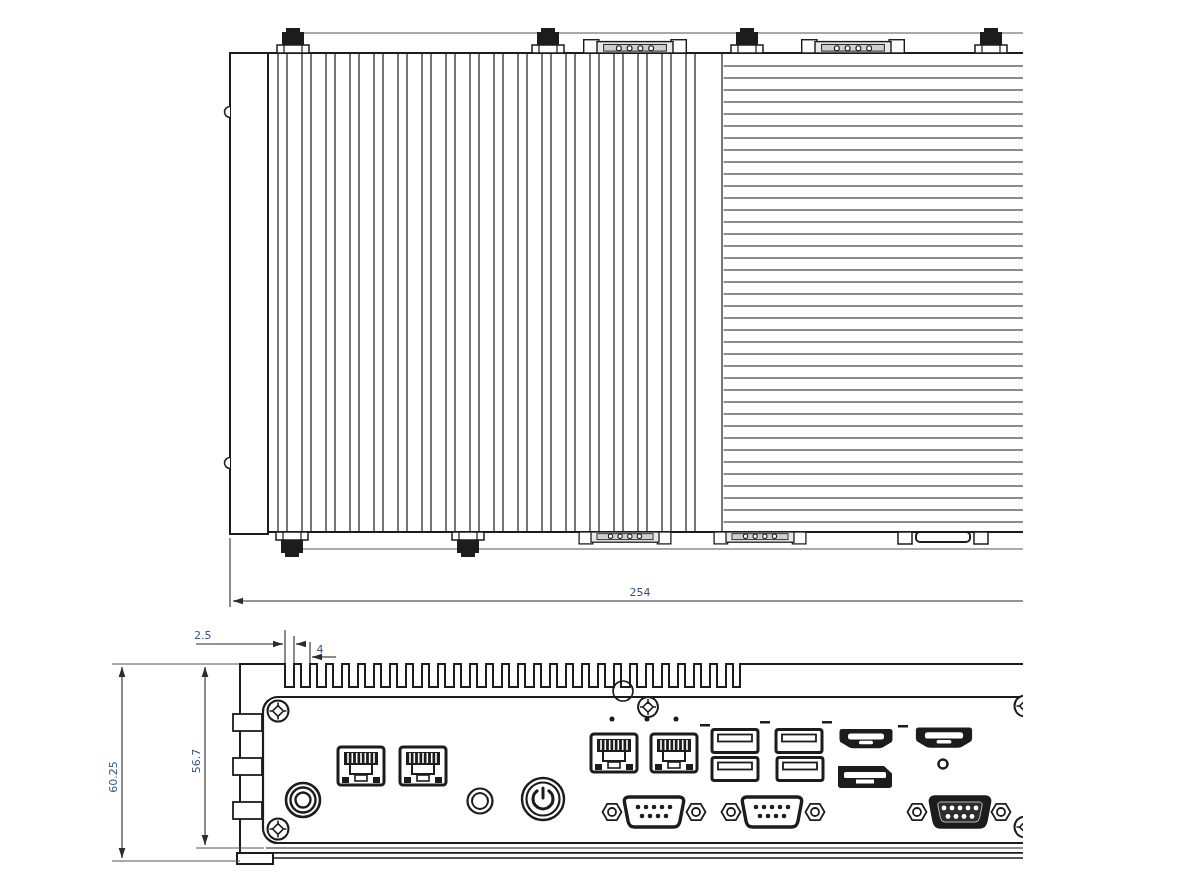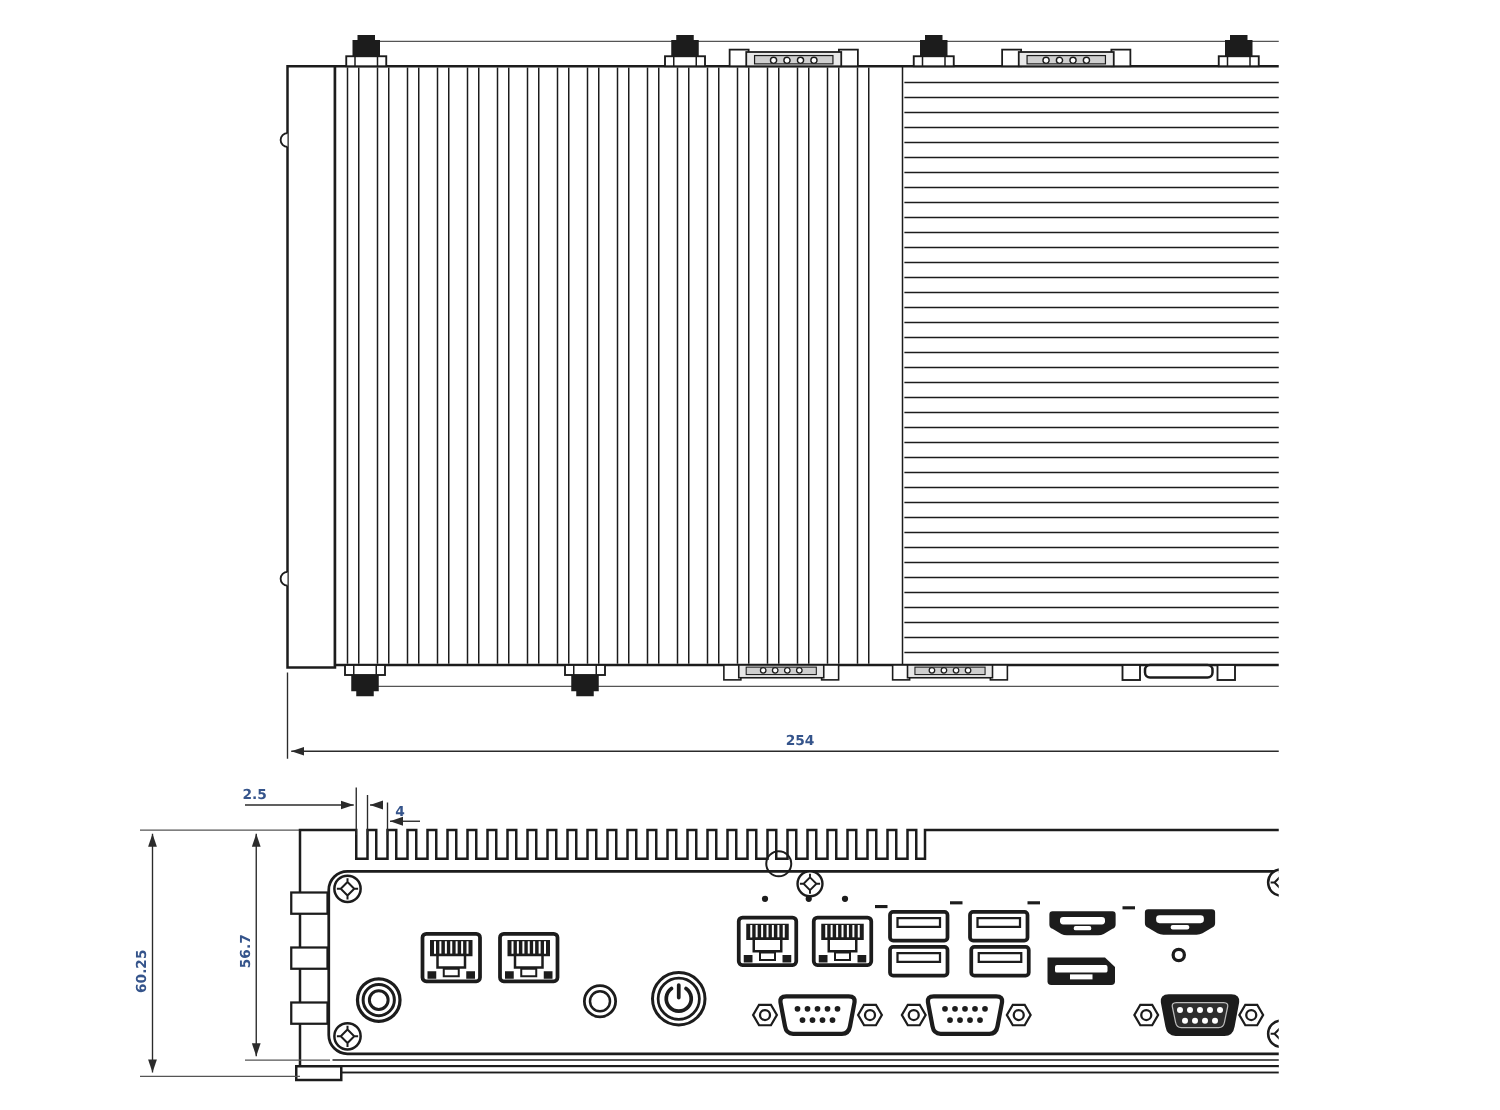--- a/index.html
+++ b/index.html
@@ -2,21 +2,21 @@
 <html style="--line: #1c1c1c; --dimline: #2b2b2b; --dimtext: #35548b; --bg: #ffffff;"><head>
 <meta charset="utf-8">
 <style>
   :root{
     --line:#1c1c1c;
     --dimline:#2b2b2b;
     --dimtext:#35548b;
     --bg:#ffffff;
   }
   html,body{margin:0;padding:0;background:var(--bg);}
-  .stage{position:relative;width:1023px;height:888px;background:var(--bg);overflow:hidden;font-weight:bold;}
+  .stage{position:relative;width:1023px;height:888px;background:var(--bg);overflow:hidden;}
   svg{display:block;}
   .ln{stroke:var(--line);fill:none;stroke-width:2;}
   .wln{fill:#fff;stroke:var(--line);stroke-width:2;}
   .thin{fill:none;stroke:var(--line);stroke-width:1.6;}
   .fin{stroke:var(--line);stroke-width:1.2;fill:none;}
   .xln{stroke:#555;stroke-width:1;fill:none;}
   .dim{stroke:var(--dimline);stroke-width:1.1;fill:none;}
   .arrfill{fill:var(--dimline);}
   .dim-label{
     fill:var(--dimtext);

